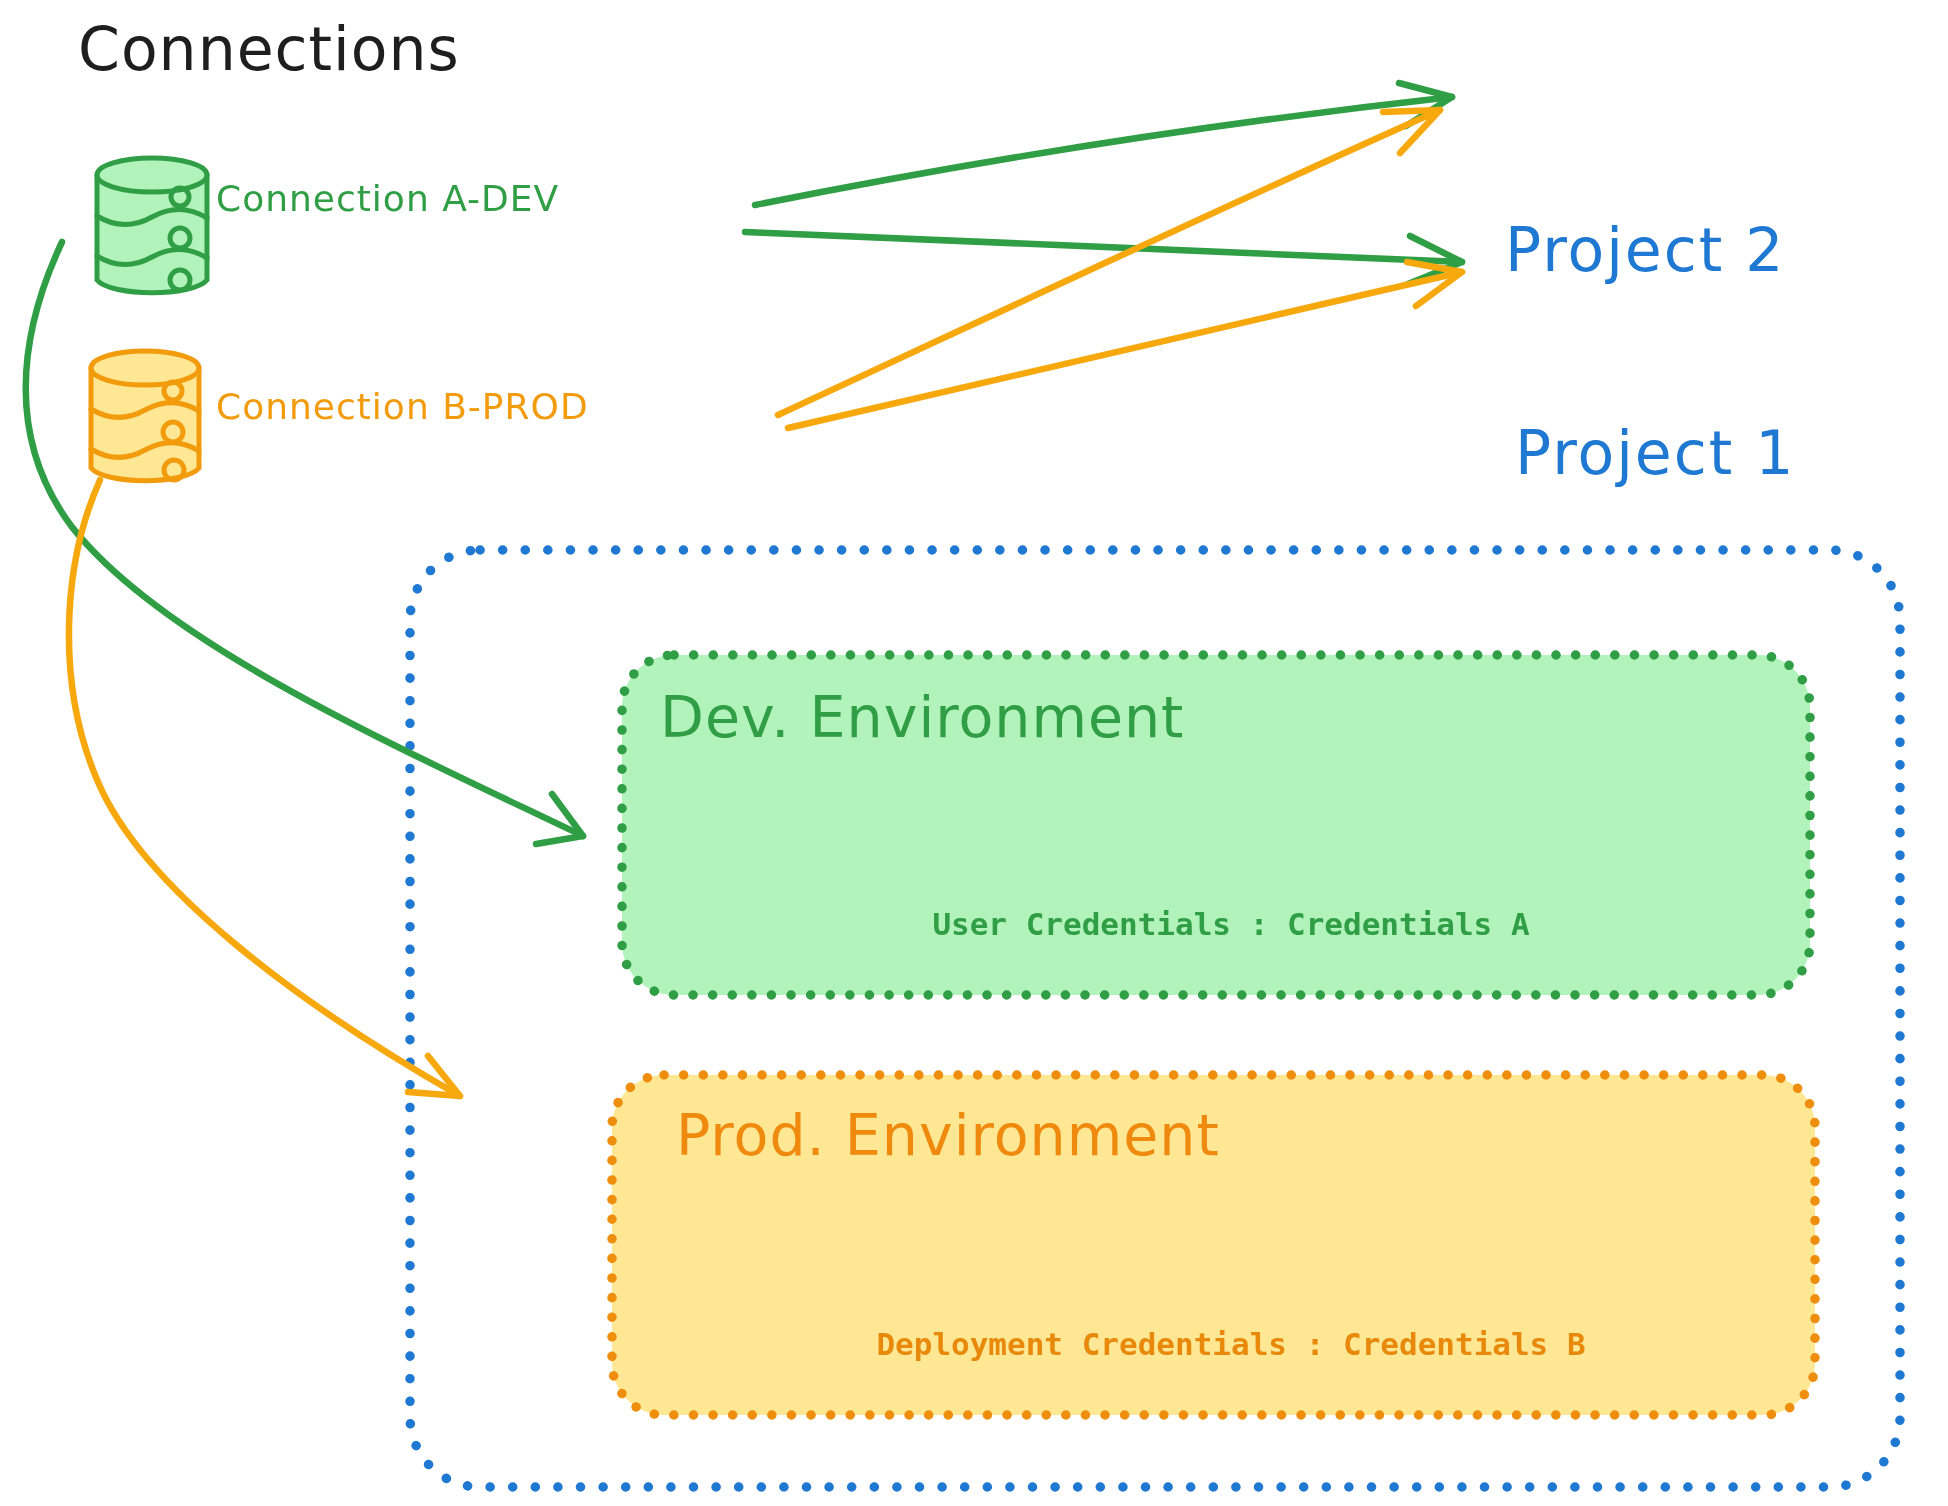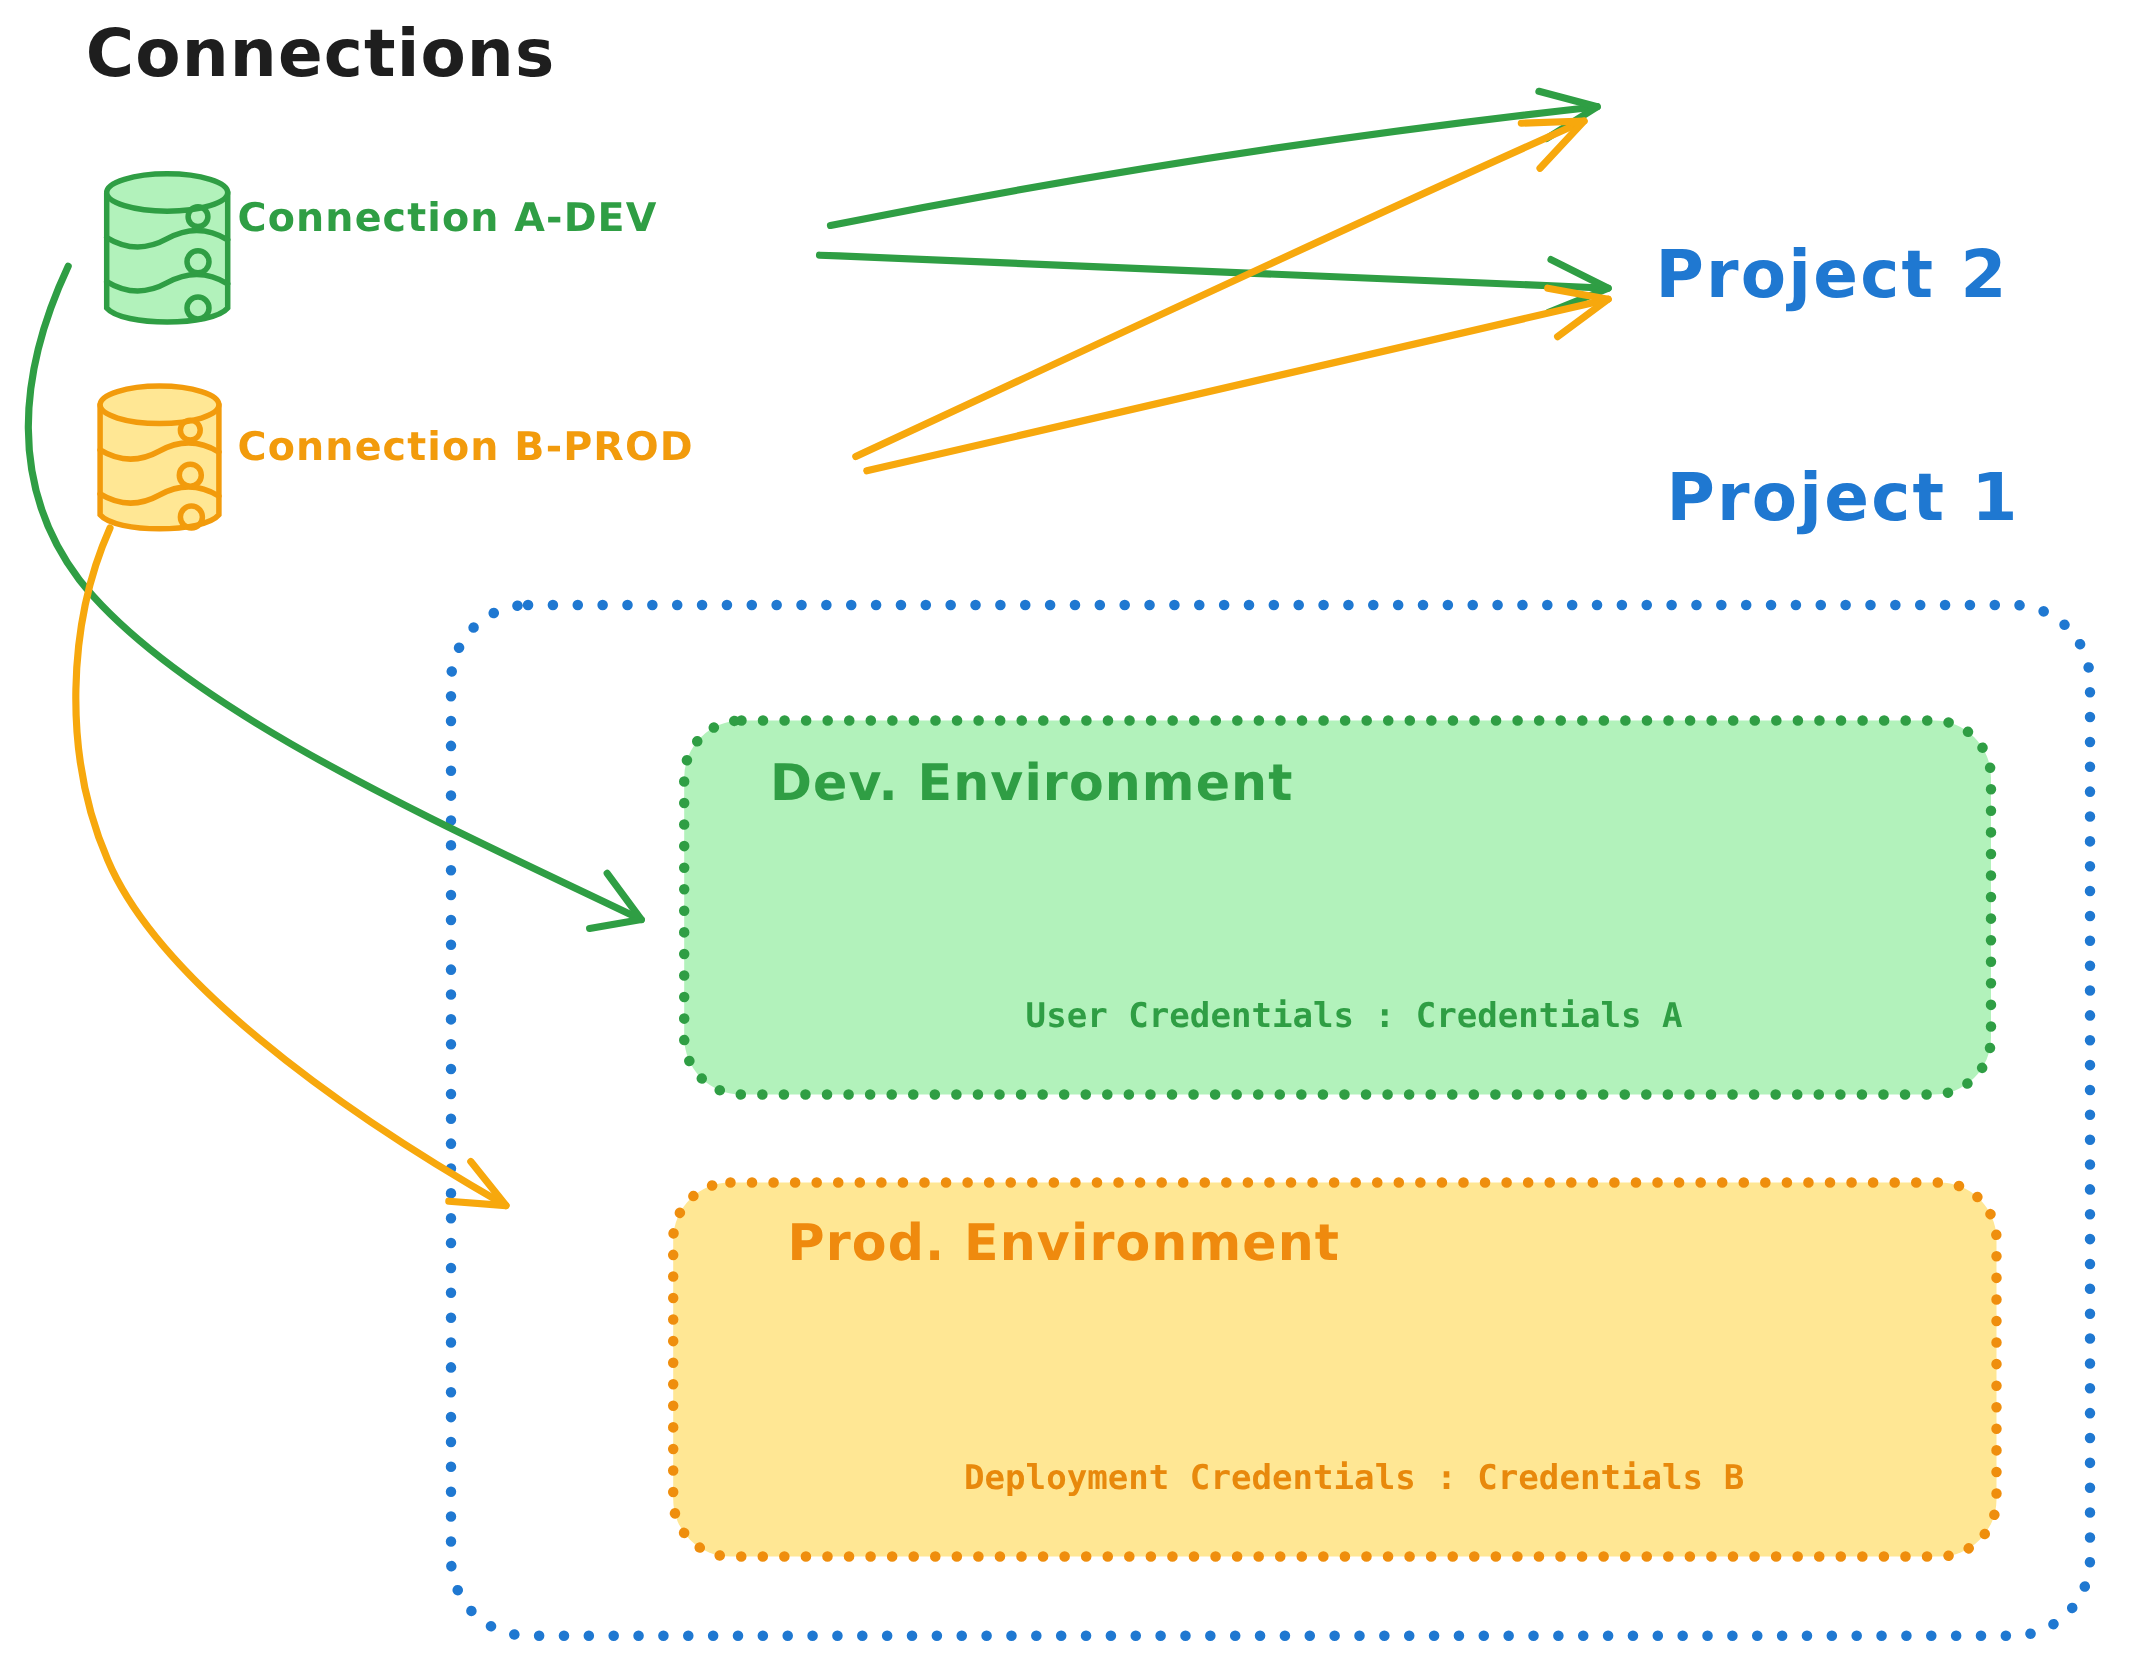--- a/index.html
+++ b/index.html
@@ -4,30 +4,30 @@
 <style>
   html,body{margin:0;padding:0;background:#ffffff;}
   #canvas{
     position:relative;
     width:1948px;height:1506px;
     background:#ffffff;
     overflow:hidden;
     font-family:"DejaVu Sans", sans-serif;
   }
   #shapes{position:absolute;left:0;top:0;width:1948px;height:1506px;}
-  .txt{position:absolute;white-space:nowrap;font-weight:bold;}
+  .txt{position:absolute;white-space:nowrap;font-weight:normal;}
   .title{left:78px;top:14px;font-size:60px;color:#1e1e1e;letter-spacing:1px;}
   .conn-label{font-size:36px;letter-spacing:1px;}
   .conn-a{left:216px;top:178px;color:#2f9e44;}
   .conn-b{left:216px;top:386px;color:#f29b0c;}
   .project-label{font-size:60px;color:#1f78d1;letter-spacing:2px;}
   .p3{left:1505px;top:38px;}
   .p2{left:1505px;top:215px;}
   .p1{left:1515px;top:418px;}
-  .env-title{font-size:46px;letter-spacing:1px;margin-left:40px;}
+  .env-title{font-size:57px;letter-spacing:1px;}
   .dev-title{left:660px;top:684px;color:#2f9e44;}
   .prod-title{left:676px;top:1102px;color:#ef8a0e;}
   .cred-line{
     position:absolute;left:700px;width:1062px;
     text-align:center;
     font-family:"DejaVu Sans Mono", monospace;
     font-weight:bold;font-size:31px;
   }
   .dev-cred{top:906px;color:#2f9e44;}
   .prod-cred{top:1326px;color:#e8890c;}

